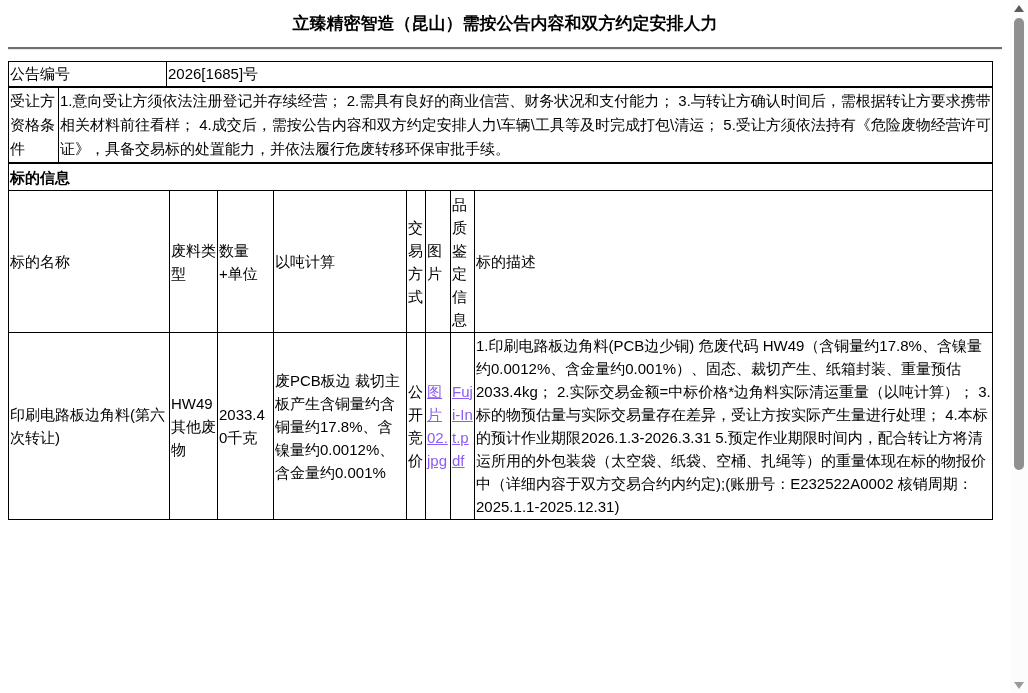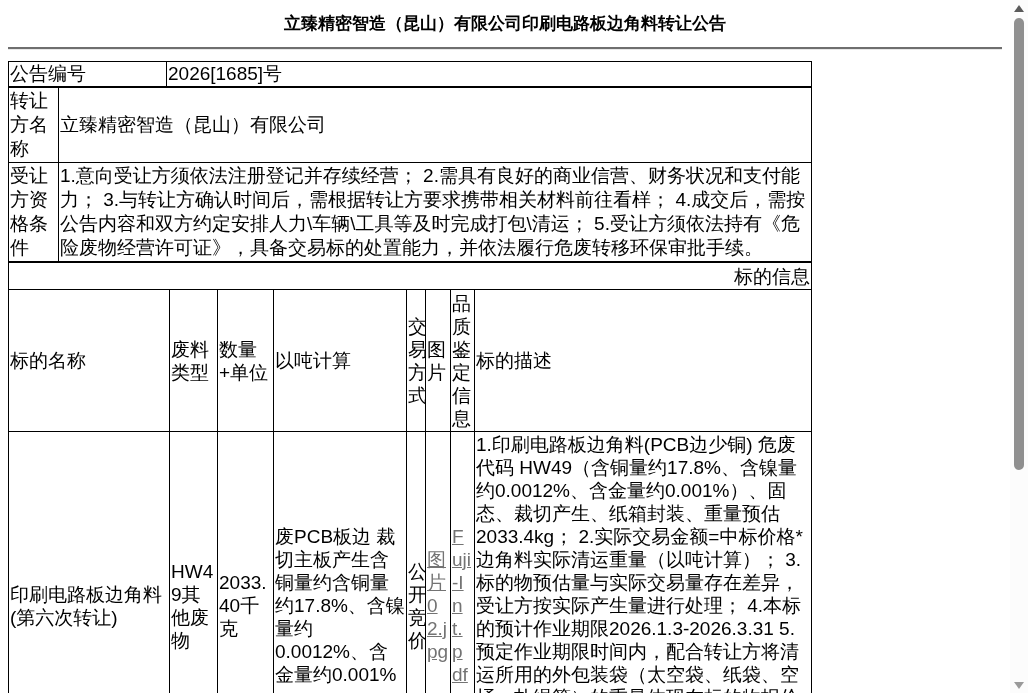--- a/index.html
+++ b/index.html
@@ -28,37 +28,37 @@
   hr.divider {
     border: none;
     border-top: 2px solid #6f6f6f;
     border-bottom: 1px solid #e8e8e8;
     margin: 13px 0 11px 0;
     height: 0;
   }
   table {
     border-collapse: collapse;
     table-layout: fixed;
-    width: 804px;
-    font-size: 19px;
+    width: 985px;
+    font-size: 15px;
     margin: 0;
   }
   td {
     border: 1px solid #000;
     padding: 1px;
     vertical-align: middle;
     word-wrap: break-word;
     overflow: hidden;
   }
   .t-info td  { line-height: 22px; height: 22px; }
   .t-owner td { line-height: 24px; }
   .t-items td { line-height: 23px; }
-  .section-cell { text-align: right; height: 24px; }
+  .section-cell { text-align: left; height: 24px; font-weight: bold; }
   .break { word-break: break-all; }
-  a { color: #737373; text-decoration: underline; }
+  a { color: #8b5cf6; text-decoration: underline; }
   
   .scrollbar {
     position: absolute; top: 0; right: 0;
     width: 18px; height: 693px;
     background: #fcfcfc;
   }
   .scroll-thumb {
     position: absolute; left: 4px; top: 18px;
     width: 10px; height: 452px;
     border-radius: 6px;
@@ -77,21 +77,21 @@
     border-left: 5px solid transparent;
     border-right: 5px solid transparent;
     border-top: 7px solid #9a9a9a;
   }
 </style>
 </head>
 <body>
 
 <div class="page">
 
-  <div class="title">立臻精密智造（昆山）有限公司印刷电路板边角料转让公告</div>
+  <div class="title">立臻精密智造（昆山）需按公告内容和双方约定安排人力</div>
 
   <hr class="divider">
 
   <table class="t-info">
     <colgroup>
         <col style="width:158px">
         <col>
       </colgroup>
     <tbody>
       <tr>
@@ -100,24 +100,20 @@
       </tr>
     </tbody>
   </table>
 
   <table class="t-owner">
     <colgroup>
         <col style="width:50px">
         <col>
       </colgroup>
     <tbody>
-      <tr style="height:49px">
-        <td>转让方名称</td>
-        <td>立臻精密智造（昆山）有限公司</td>
-      </tr>
       <tr style="height:74px">
         <td>受让方资格条件</td>
         <td>1.意向受让方须依法注册登记并存续经营； 2.需具有良好的商业信营、财务状况和支付能力； 3.与转让方确认时间后，需根据转让方要求携带相关材料前往看样； 4.成交后，需按公告内容和双方约定安排人力\车辆\工具等及时完成打包\清运； 5.受让方须依法持有《危险废物经营许可证》，具备交易标的处置能力，并依法履行危废转移环保审批手续。</td>
       </tr>
     </tbody>
   </table>
 
   <table class="t-items">
     <colgroup>
       <col style="width:161px">

